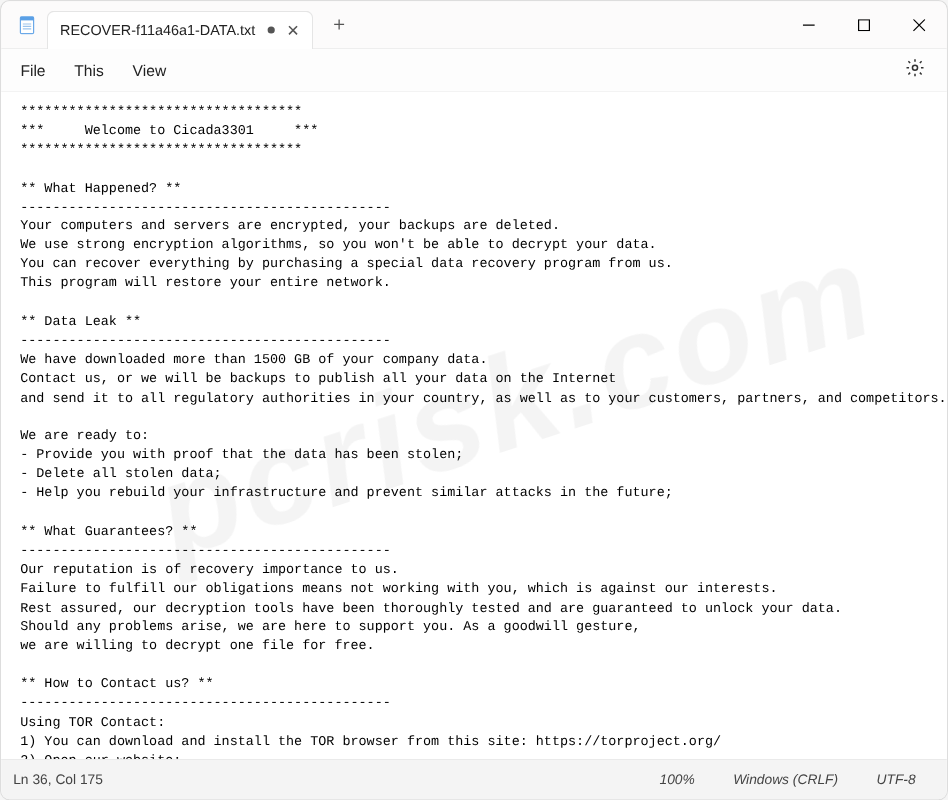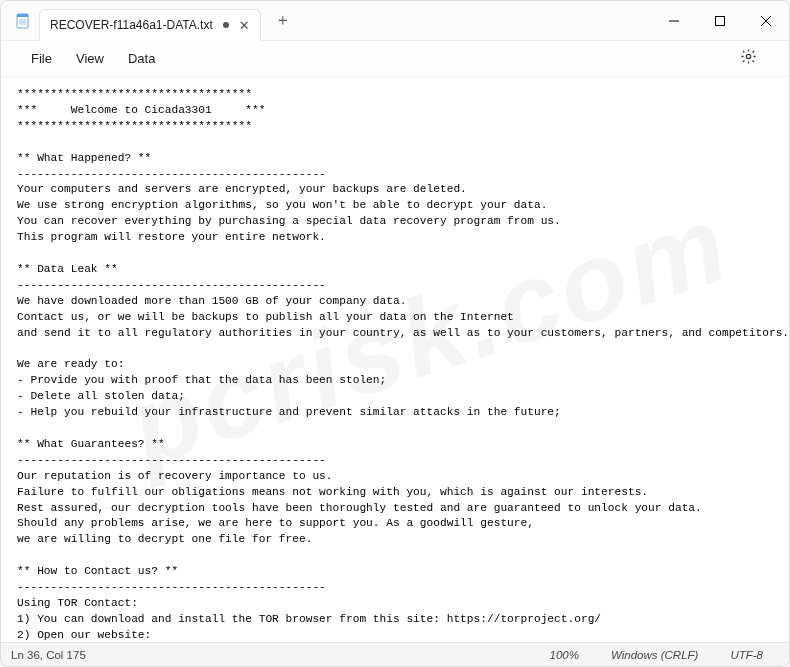--- a/index.html
+++ b/index.html
@@ -70,21 +70,21 @@
     .win-btn {
       width: 46px; height: 40px;
       display:flex; align-items:center; justify-content:center;
       color:#333;
     }
     .win-btn svg { display:block; }
     .menubar {
       height: 36px;
       display:flex;
       align-items:center;
-      padding: 0 18px;
+      padding: 0 4px;
       background:#fdfdfd;
       border-bottom: 1px solid #f0f0f0;
     }
     .menu-item {
       padding: 6px 12px;
       font-size: 13px;
       color:#222;
       border-radius:4px;
     }
     .gear {
@@ -98,21 +98,21 @@
       overflow:auto;
       padding: 10px 16px 8px 16px;
       font-family: Consolas, "Courier New", monospace;
       font-size: 11.2px;
       line-height: 1.42;
       color:#000;
       white-space: pre;
       background:#fff;
     }
     .statusbar {
-      height: 24px;
+      height: 34px;
       background:#f4f4f4;
       border-top:1px solid #e3e3e3;
       display:flex;
       align-items:center;
       font-size:11.5px;
       color:#444;
       padding: 0 10px;
     }
     .statusbar .sp { flex:1; }
     .statusbar .seg { padding: 0 16px; font-style: italic; }
@@ -167,22 +167,22 @@
         <svg width="10" height="10" viewBox="0 0 10 10">
             <line x1="0" y1="0" x2="10" y2="10" stroke="#000" stroke-width="1"></line>
             <line x1="10" y1="0" x2="0" y2="10" stroke="#000" stroke-width="1"></line>
           </svg>
       </div>
     </div>
   </div>
 
   <div class="menubar">
     <div class="menu-item">File</div>
+    <div class="menu-item">This</div>
     <div class="menu-item">View</div>
-    <div class="menu-item">Data</div>
     <div class="gear">
       <span>
         <svg width="17" height="17" viewBox="0 0 24 24" fill="none" stroke="#333" stroke-width="1.8">
           <circle cx="12" cy="12" r="3"></circle>
           <path d="M12 2v3M12 19v3M4.2 4.2l2.1 2.1M17.7 17.7l2.1 2.1M2 12h3M19 12h3M4.2 19.8l2.1-2.1M17.7 6.3l2.1-2.1"></path>
         </svg>
       </span>
     </div>
   </div>
 

